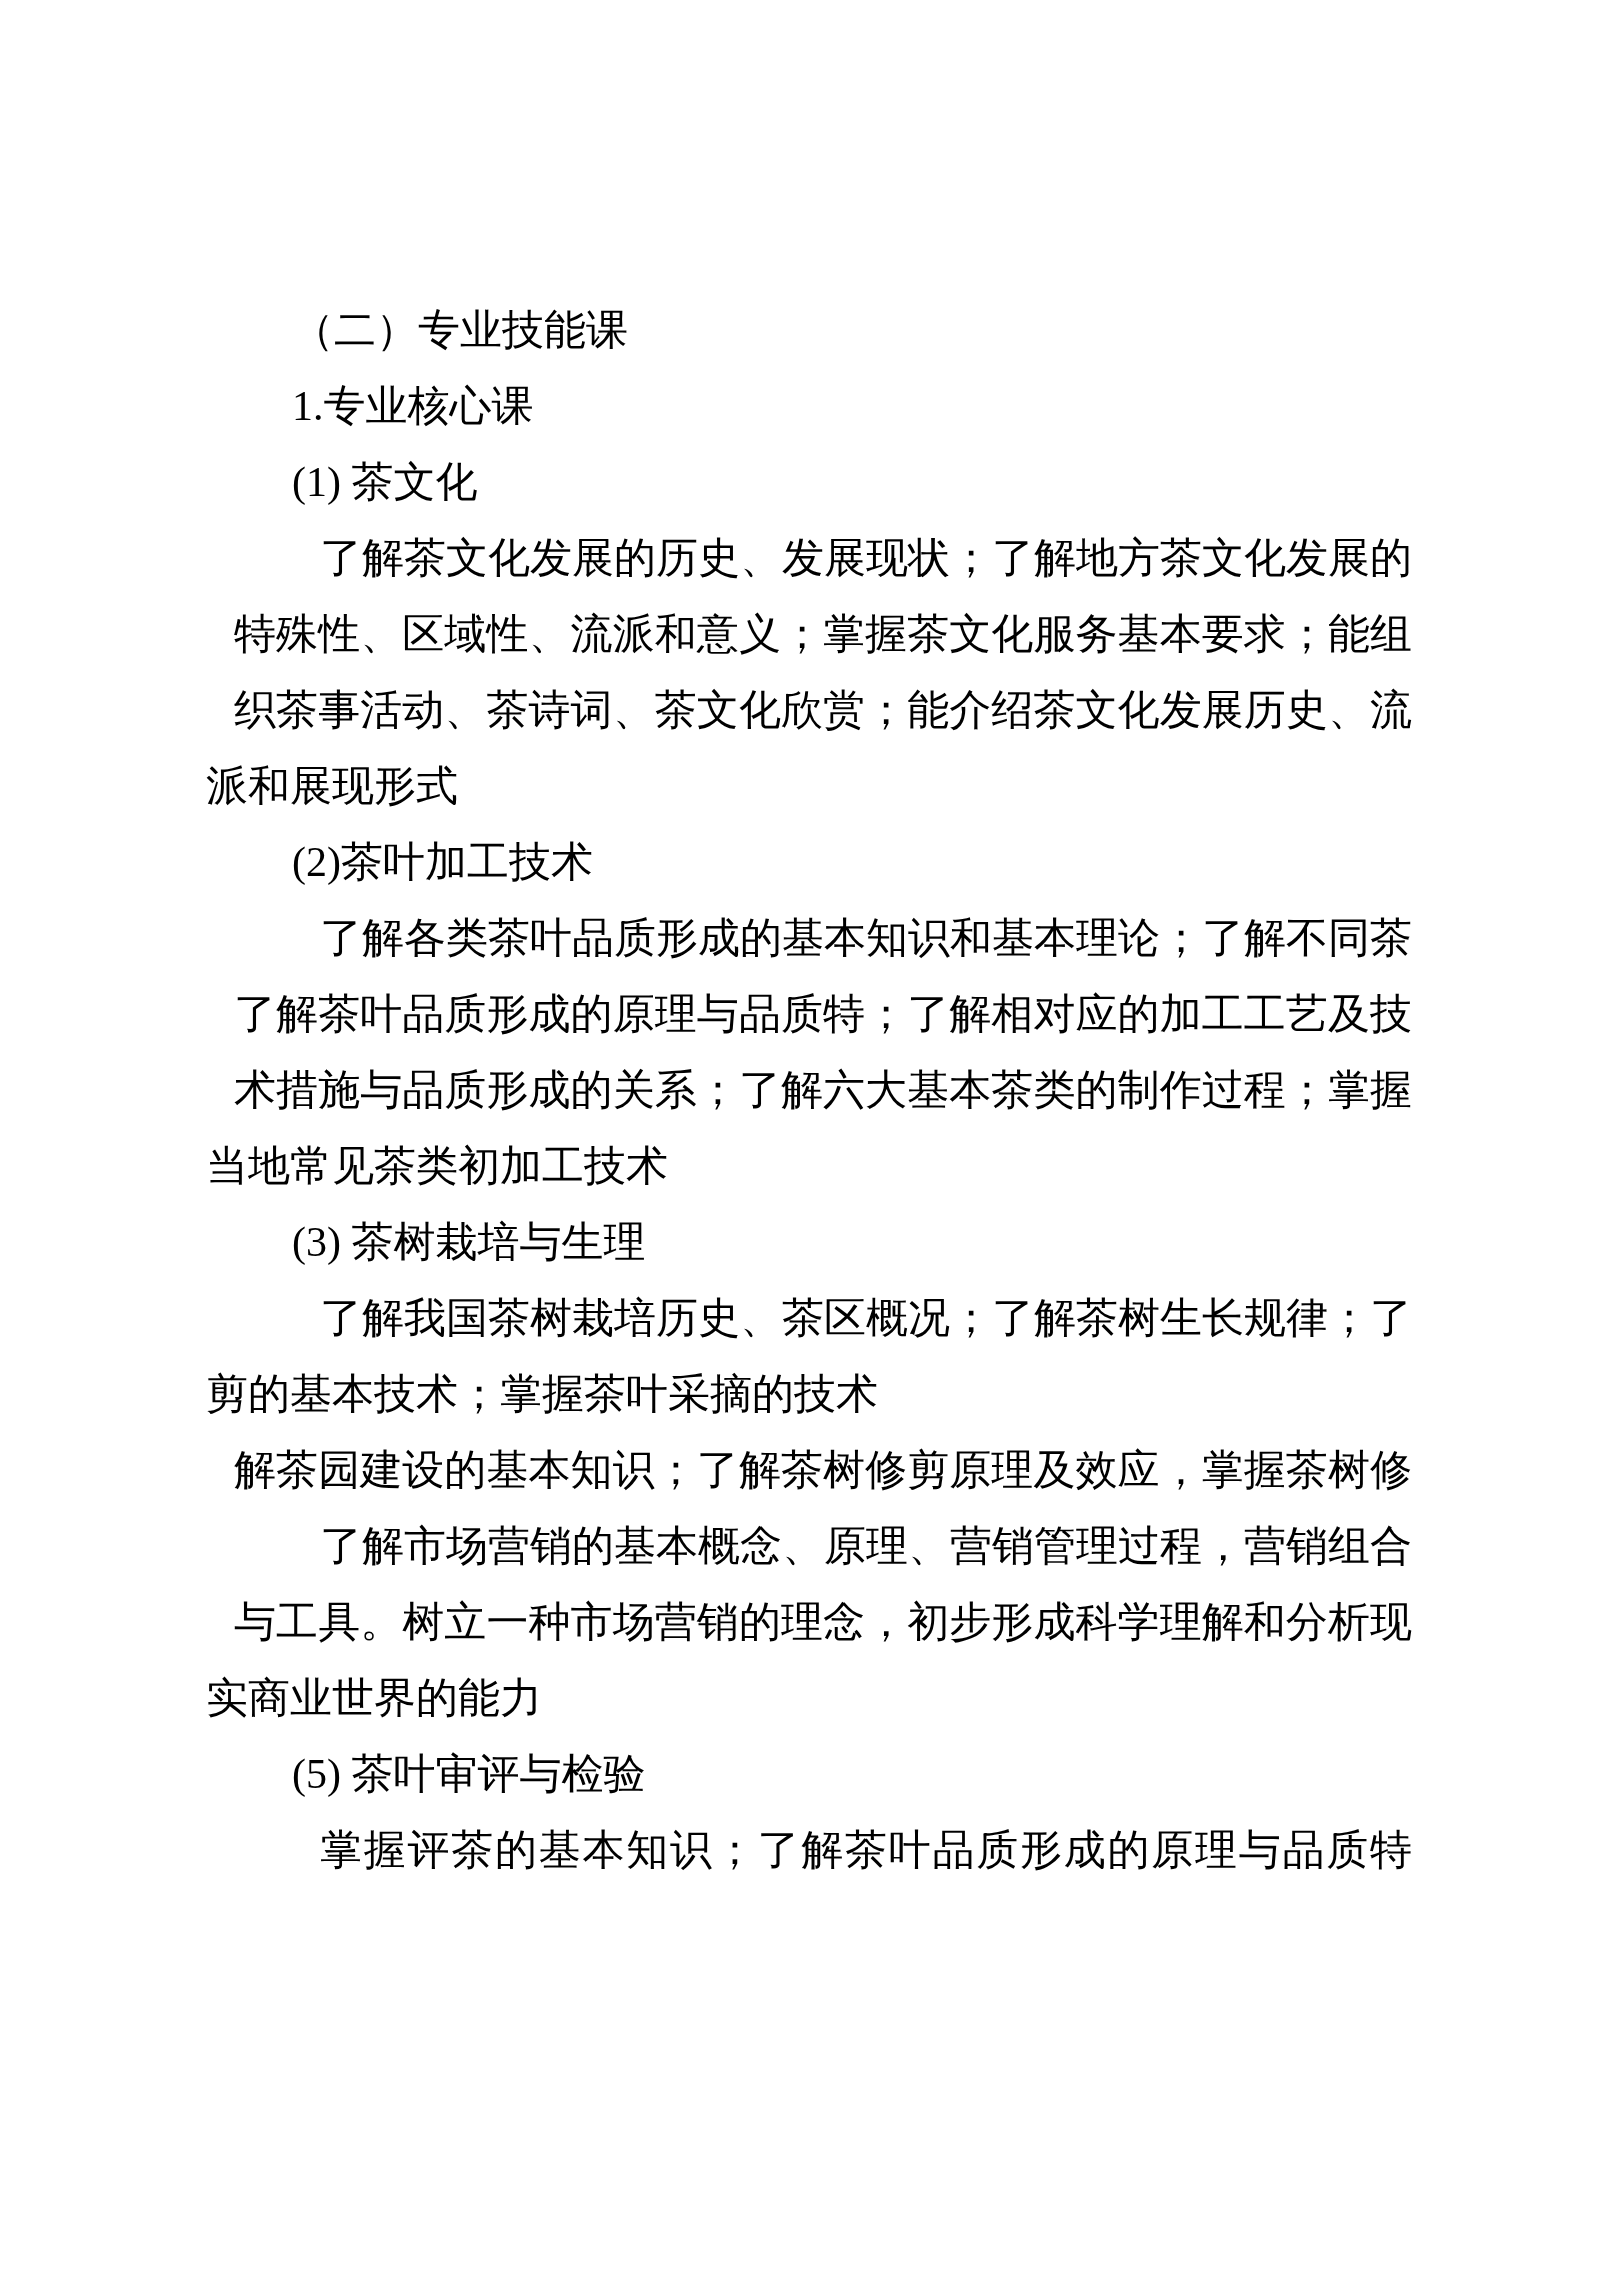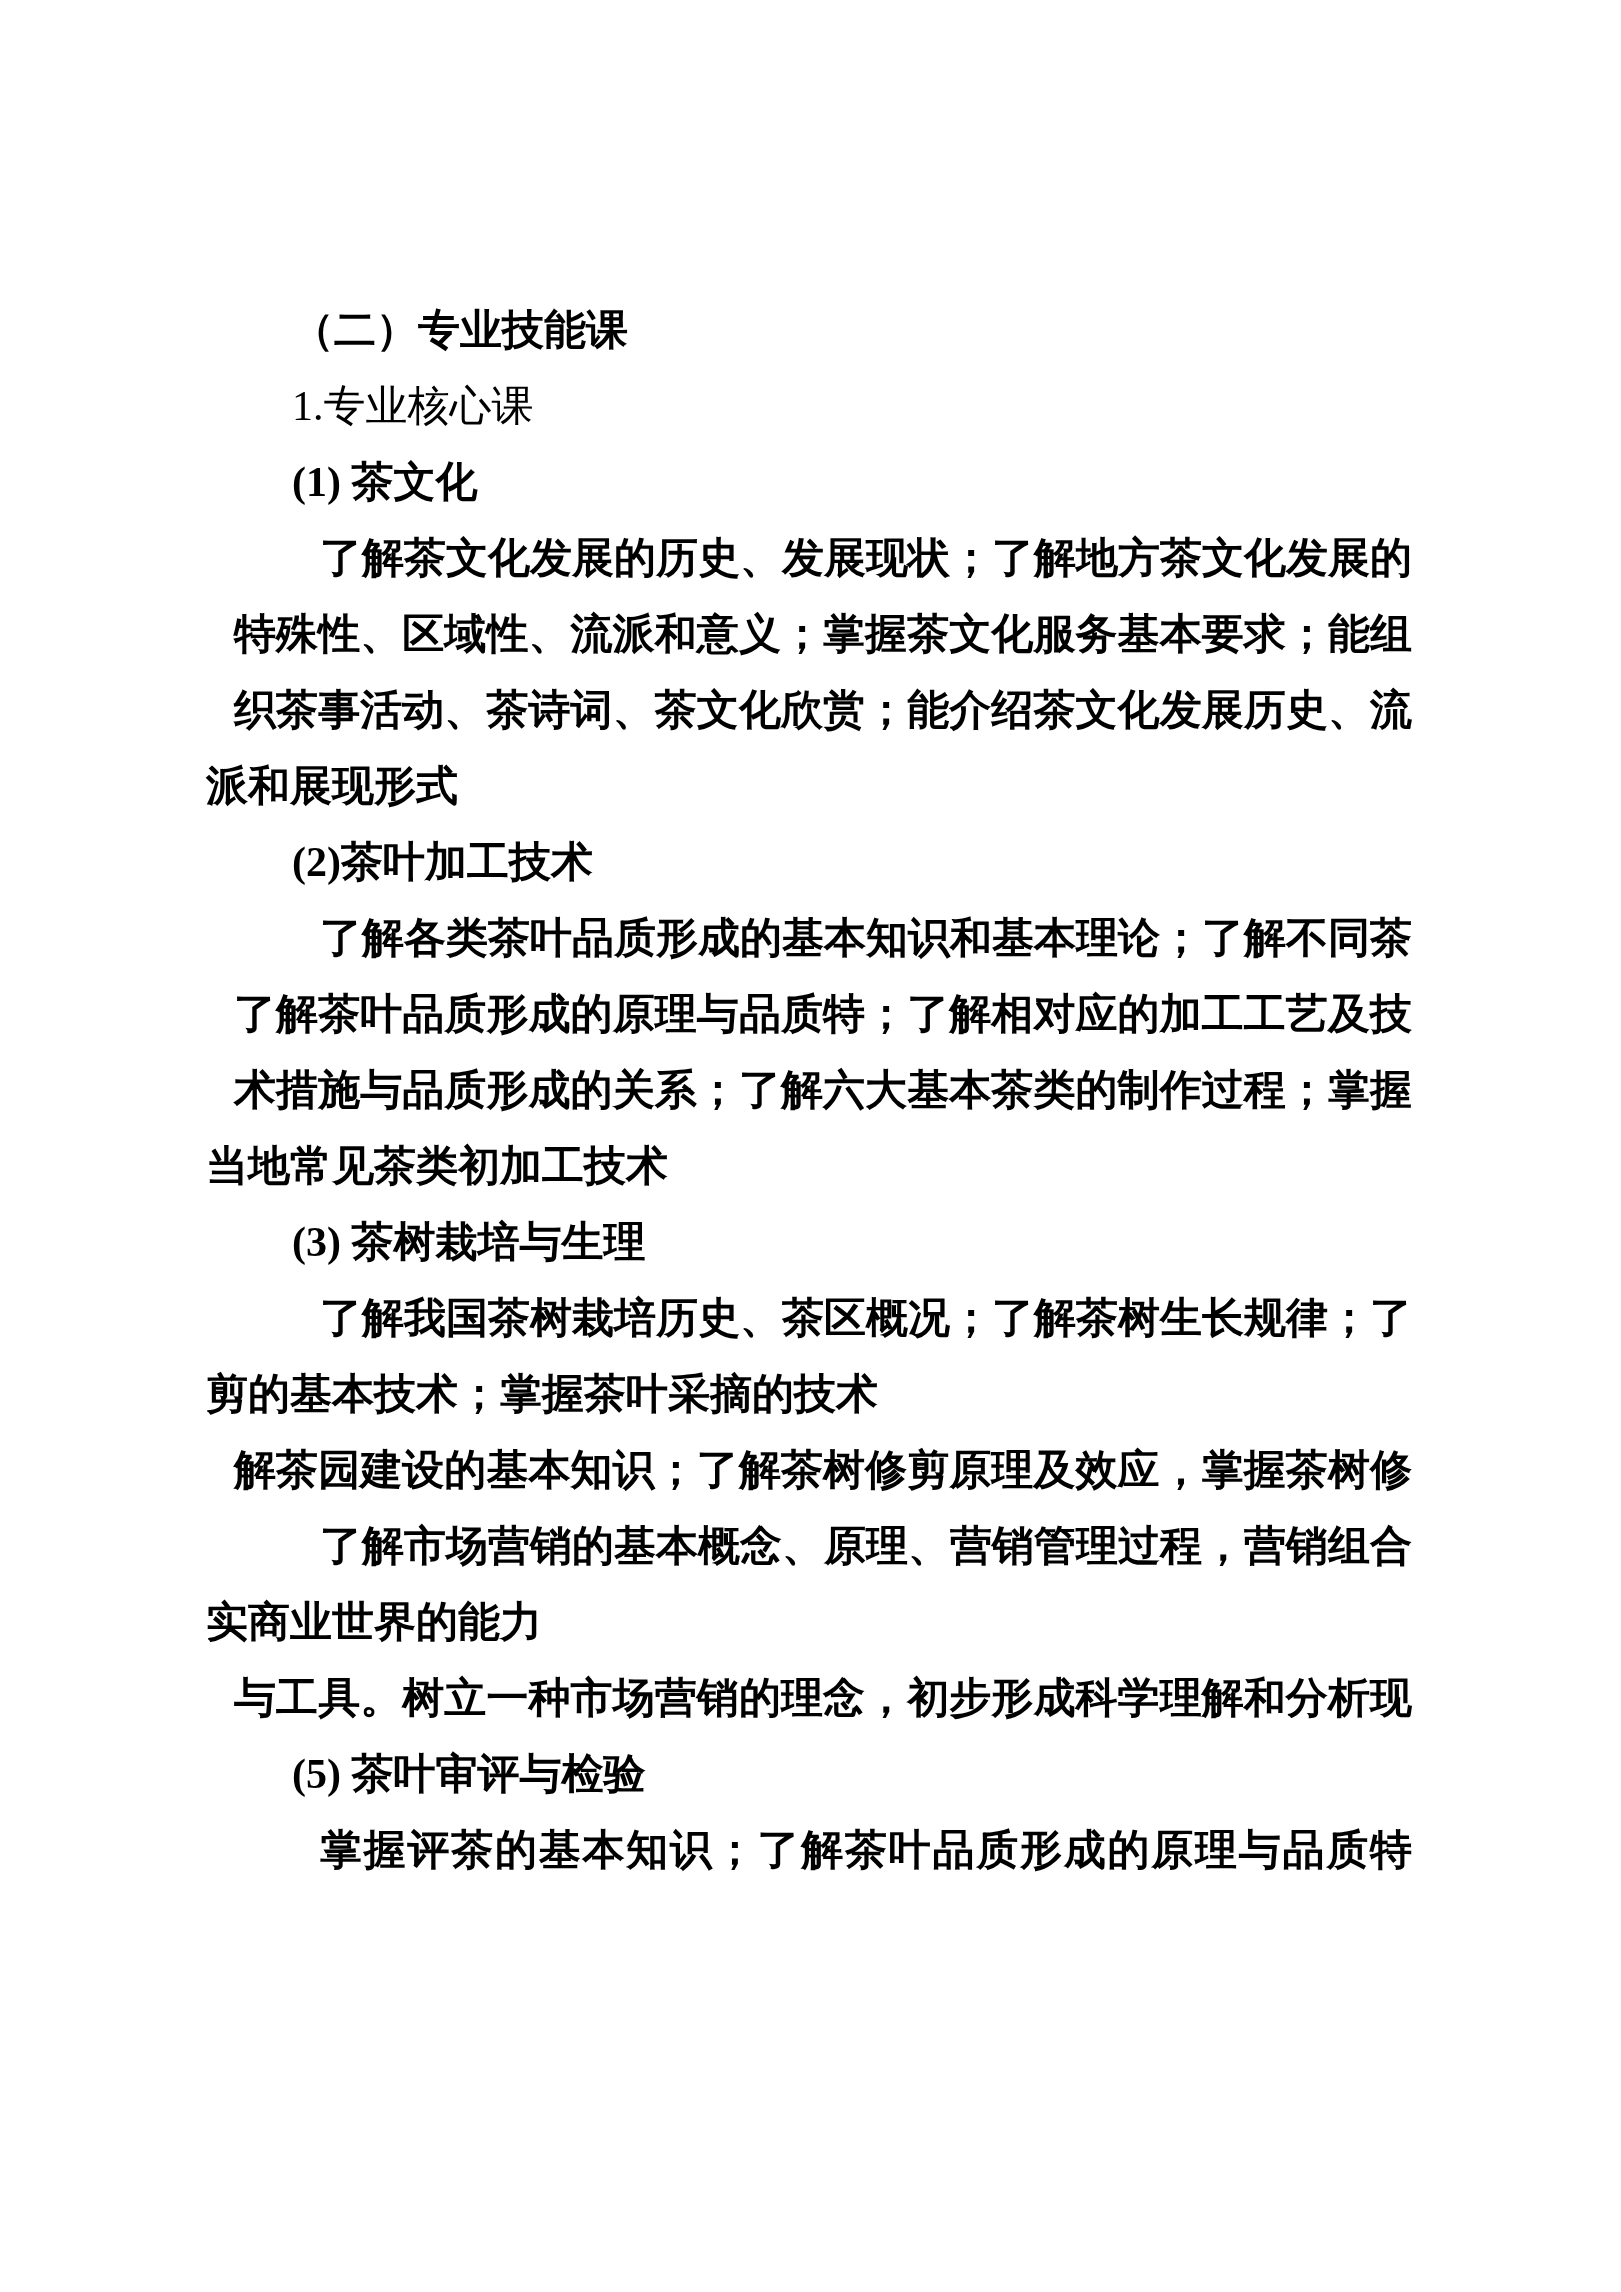--- a/index.html
+++ b/index.html
@@ -18,21 +18,20 @@
     width: 1206px;
     color: #000000;
     font-family: "Liberation Serif", "DejaVu Serif", serif;
     font-size: 42px;
     line-height: 76px;
   }
   .ln {
     margin: 0;
     padding: 0;
     text-align: left;
-    font-weight: bold;
   }
   
   .ind { text-indent: 86px; }
   
   .just {
     text-align: justify;
     text-align-last: justify;
     text-justify: inter-character;
     margin-left: 28px;
   }
@@ -53,19 +52,19 @@
     <p class="ln ind">(2)茶叶加工技术</p>
     <p class="ln ind just">了解各类茶叶品质形成的基本知识和基本理论；了解不同茶</p>
     <p class="ln just">了解茶叶品质形成的原理与品质特；了解相对应的加工工艺及技</p>
     <p class="ln just">术措施与品质形成的关系；了解六大基本茶类的制作过程；掌握</p>
     <p class="ln">当地常见茶类初加工技术</p>
     <p class="ln ind">(3) 茶树栽培与生理</p>
     <p class="ln ind just">了解我国茶树栽培历史、茶区概况；了解茶树生长规律；了</p>
     <p class="ln">剪的基本技术；掌握茶叶采摘的技术</p>
     <p class="ln just">解茶园建设的基本知识；了解茶树修剪原理及效应，掌握茶树修</p>
     <p class="ln ind just">了解市场营销的基本概念、原理、营销管理过程，营销组合</p>
+    <p class="ln just">与工具。树立一种市场营销的理念，初步形成科学理解和分析现</p>
     <p class="ln">实商业世界的能力</p>
-    <p class="ln just">与工具。树立一种市场营销的理念，初步形成科学理解和分析现</p>
     <p class="ln ind">(5) 茶叶审评与检验</p>
     <p class="ln ind just">掌握评茶的基本知识；了解茶叶品质形成的原理与品质特</p>
   </main>
 </div>
 
 
 </body></html>

